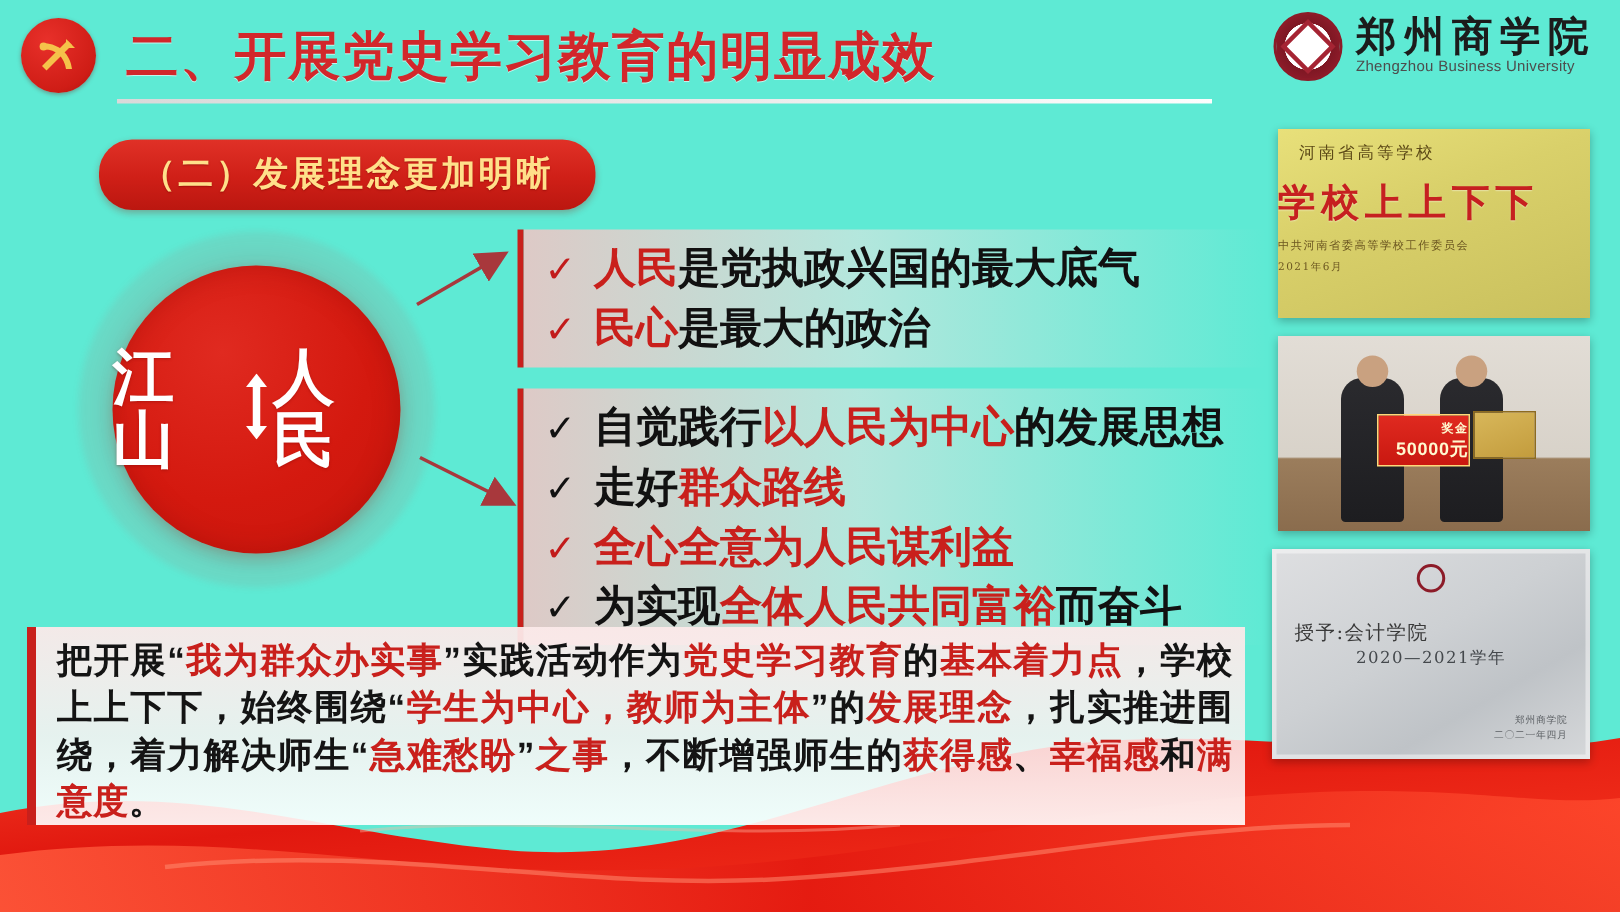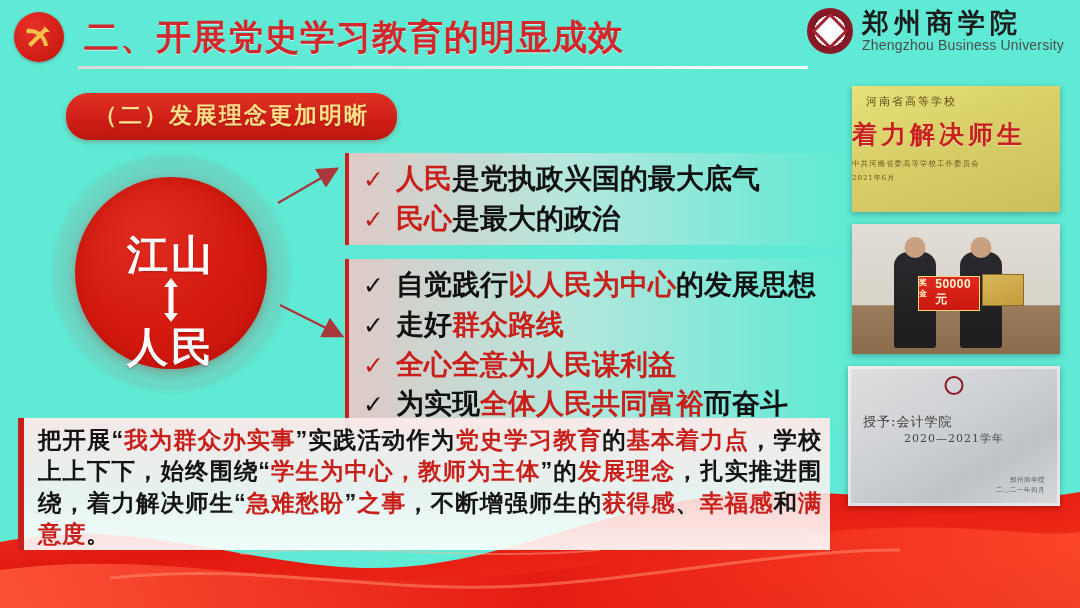--- a/index.html
+++ b/index.html
@@ -61,21 +61,21 @@
     content: ""; position: absolute; left: 50%; top: 50%;
     width: 20px; height: 20px; transform: translate(-50%,-50%) rotate(45deg);
     border: 3px solid #a52433;
   }
   .logo-text { line-height: 1.05; }
   .logo-cn {
     font-size: 27px; font-weight: 700; color: #1c1c1c; letter-spacing: 5px;
     font-family: "DejaVu Serif", "Liberation Serif", serif;
   }
   .logo-en {
-    font-size: 14px; color: #4d4d4d; letter-spacing: .2px; margin-top: 1px;
+    font-size: 10px; color: #4d4d4d; letter-spacing: .2px; margin-top: 1px;
   }
 
   
   .section-pill {
     position: absolute; left: 66px; top: 93px;
     padding: 7px 28px 9px 28px;
     border-radius: 22px;
     background: linear-gradient(180deg, #e03127 0%, #cf1f17 55%, #bb1710 100%);
     box-shadow: 0 2px 5px rgba(150,20,10,.3);
     color: #ffe08a;
@@ -91,21 +91,21 @@
     background: radial-gradient(circle,
         rgba(190,40,40,.22) 0%, rgba(200,60,60,.16) 55%,
         rgba(210,90,90,.07) 74%, rgba(255,255,255,0) 80%);
     filter: blur(2px);
   }
   .circle {
     position: absolute; left: 75px; top: 177px;
     width: 192px; height: 192px; border-radius: 50%;
     background: radial-gradient(circle at 38% 30%, #e02a20 0%, #d4190f 55%, #c5150c 100%);
     box-shadow: inset 0 0 18px rgba(120,0,0,.25), 0 3px 10px rgba(150,20,10,.25);
-    display: flex; flex-direction: column;
+    display: flex; 
     align-items: center; justify-content: flex-end;
     color: #fff;
   }
   .circle-word {
     font-size: 41px; font-weight: 700; letter-spacing: 3px;
     line-height: 1.02;
     text-shadow: 0 1px 2px rgba(110,0,0,.35);
   }
   .circle-arrow { margin: 1px 0 1px 0; }
 
@@ -172,21 +172,21 @@
   .award-scene { position: relative; width: 100%; height: 100%; }
   .person { position: absolute; bottom: 6px; width: 42px; height: 96px;
     background: linear-gradient(180deg, #2a2a2e 0%, #1d1d20 100%); border-radius: 14px 14px 3px 3px; }
   .person::before { content: ""; position: absolute; left: 50%; top: -15px; transform: translateX(-50%);
     width: 21px; height: 21px; border-radius: 50%; background: #c9a180; }
   .person.p1 { left: 42px; }
   .person.p2 { left: 108px; }
   .check-card {
     position: absolute; left: 66px; top: 52px; width: 62px; height: 35px;
     background: linear-gradient(180deg, #e02a20 0%, #c91810 100%);
-    display: flex; flex-direction: row; align-items: flex-start; justify-content: center;
+    display: flex; flex-direction: column; align-items: flex-end; justify-content: center;
     color: #fff9d0; border: 1px solid #ffd87a;
   }
   .check-l1 { font-size: 8px; font-weight: 700; letter-spacing: 1px; }
   .check-l2 { font-size: 12px; font-weight: 700; letter-spacing: .5px; }
   .cert-card {
     position: absolute; left: 130px; top: 50px; width: 42px; height: 32px;
     background: linear-gradient(160deg, #d8b75a 0%, #c39c3d 100%); border: 1px solid #8d6b20;
   }
 
   .photo-plaque { top: 366px; width: 212px; height: 140px;
@@ -316,21 +316,21 @@
       </div>
     </div>
 
   <div class="para-box">
     <div class="para"><span>把开展“</span><span class="hl">我为群众办实事</span><span>”实践活动作为</span><span class="hl">党史学习教育</span><span>的</span><span class="hl">基本着力点</span><span>，学校上上下下，始终围绕“</span><span class="hl">学生为中心，教师为主体</span><span>”的</span><span class="hl">发展理念</span><span>，扎实推进围绕，着力解决师生“</span><span class="hl">急难愁盼</span><span>”</span><span class="hl">之事</span><span>，不断增强师生的</span><span class="hl">获得感</span><span>、</span><span class="hl">幸福感</span><span>和</span><span class="hl">满意度</span><span>。</span></div>
   </div>
 
   <div class="photo photo-cert">
     <div class="cert-inner">
       <div class="cert-l1">河南省高等学校</div>
-      <div class="cert-l2">着力解决师生</div>
+      <div class="cert-l2">学校上上下下</div>
       <div class="cert-l3">中共河南省委高等学校工作委员会</div>
       <div class="cert-l4">2021年6月</div>
     </div>
   </div>
 
   <div class="photo photo-award">
     <div class="award-scene">
       <div class="person p1"></div>
       <div class="person p2"></div>
       <div class="cert-card"></div>

